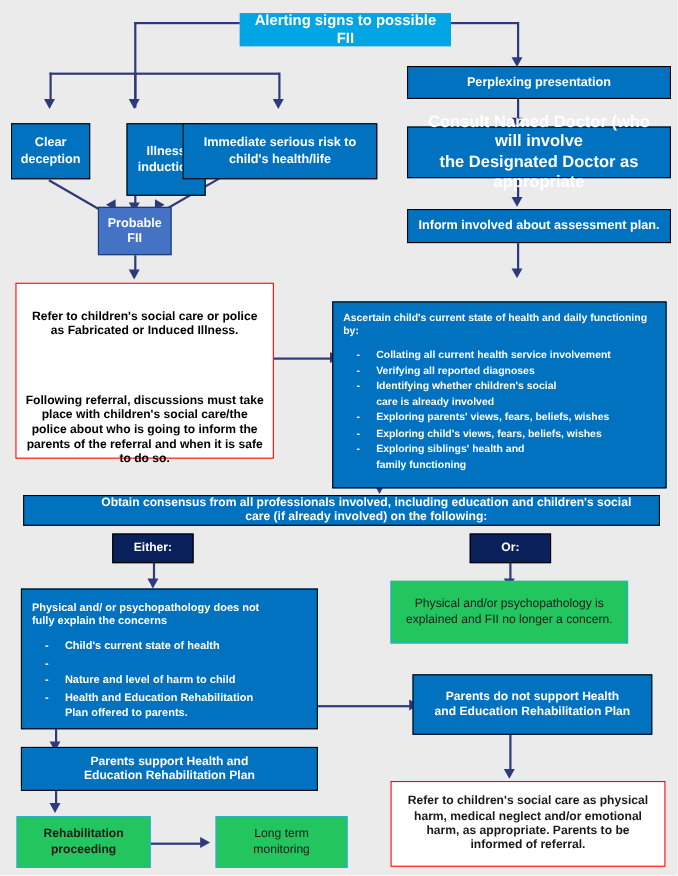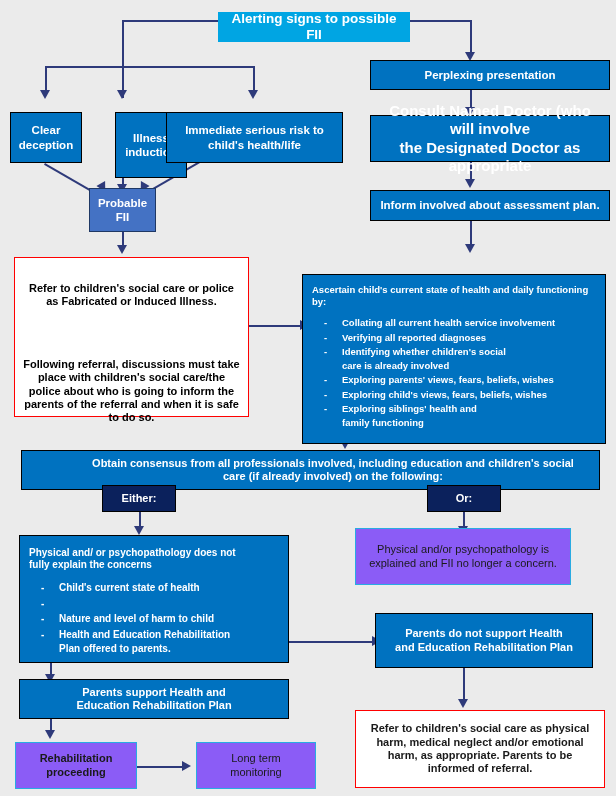--- a/index.html
+++ b/index.html
@@ -48,21 +48,21 @@
     font-weight: bold;
     border: 1.5px solid #000000;
   }
   .b-white-red {           
     background: #ffffff;
     color: #000000;
     font-weight: bold;
     border: 1.5px solid #ff0000;
   }
   .b-white-cyan {          
-    background: #8b5cf6;
+    background: #22c55e;
     color: #1a1a1a;
     font-weight: normal;
     border: 1.5px solid #29abe2;
   }
 
   .box .title {
     display: block;
     padding: 0 6px;
     line-height: 1.22;
   }
@@ -257,21 +257,21 @@
         <span class="btxt">Exploring child's views, fears, beliefs, wishes</span>
       </div>
       <div class="bi">
         <span class="dash">-</span>
         <span class="btxt" style="white-space:pre-line;">Exploring siblings' health and
 family functioning</span>
       </div>
     </div>
   </div>
 
-  <div class="box b-blue" style="left:21px; top:450px; width:579px; height:40px; font-size:11px;padding-left:45px;">
+  <div class="box b-blue" style="left:21px; top:450px; width:579px; height:28px; font-size:11px;padding-left:45px;">
     <span class="title" style="padding:0 14px;">Obtain consensus from all professionals involved, including education and children's social care (if already involved) on the following:</span>
   </div>
 
   <div class="box b-navy" style="left:102px; top:485px; width:74px; height:27px; font-size:11px;">
     <span class="title">Either:</span>
   </div>
 
   <div class="box b-navy" style="left:427px; top:485px; width:74px; height:27px; font-size:11px;">
     <span class="title">Or:</span>
   </div>

